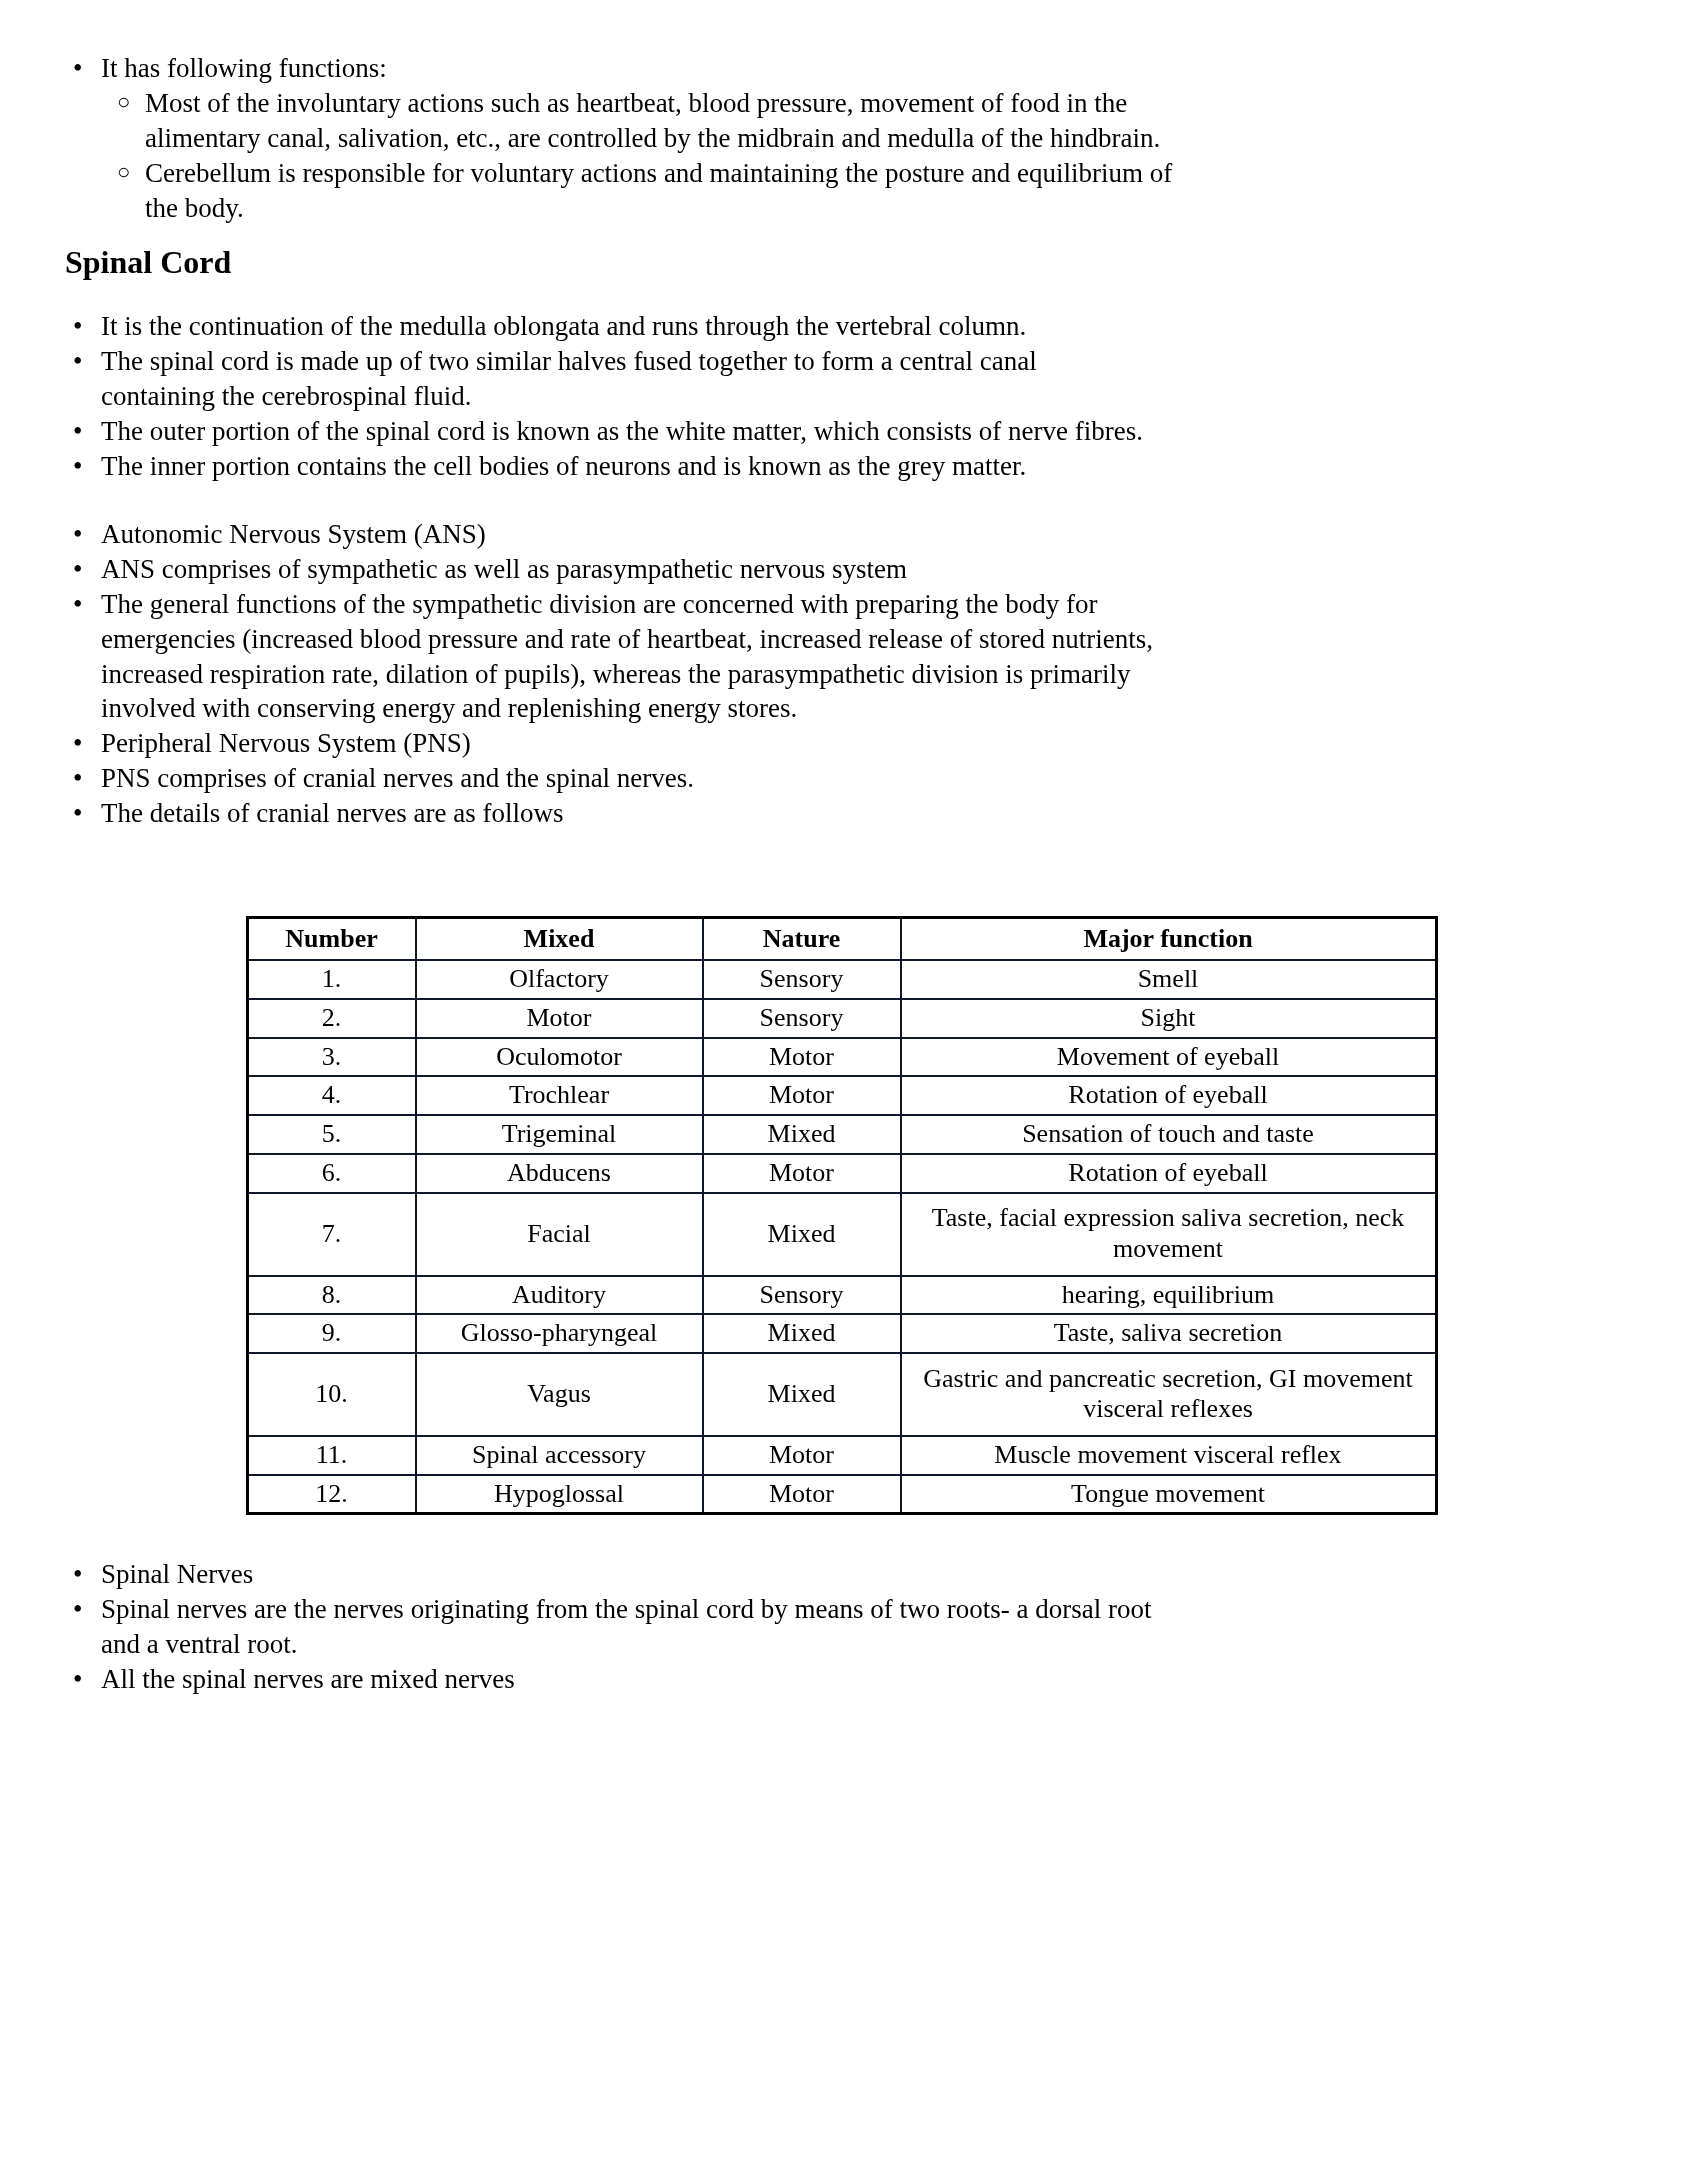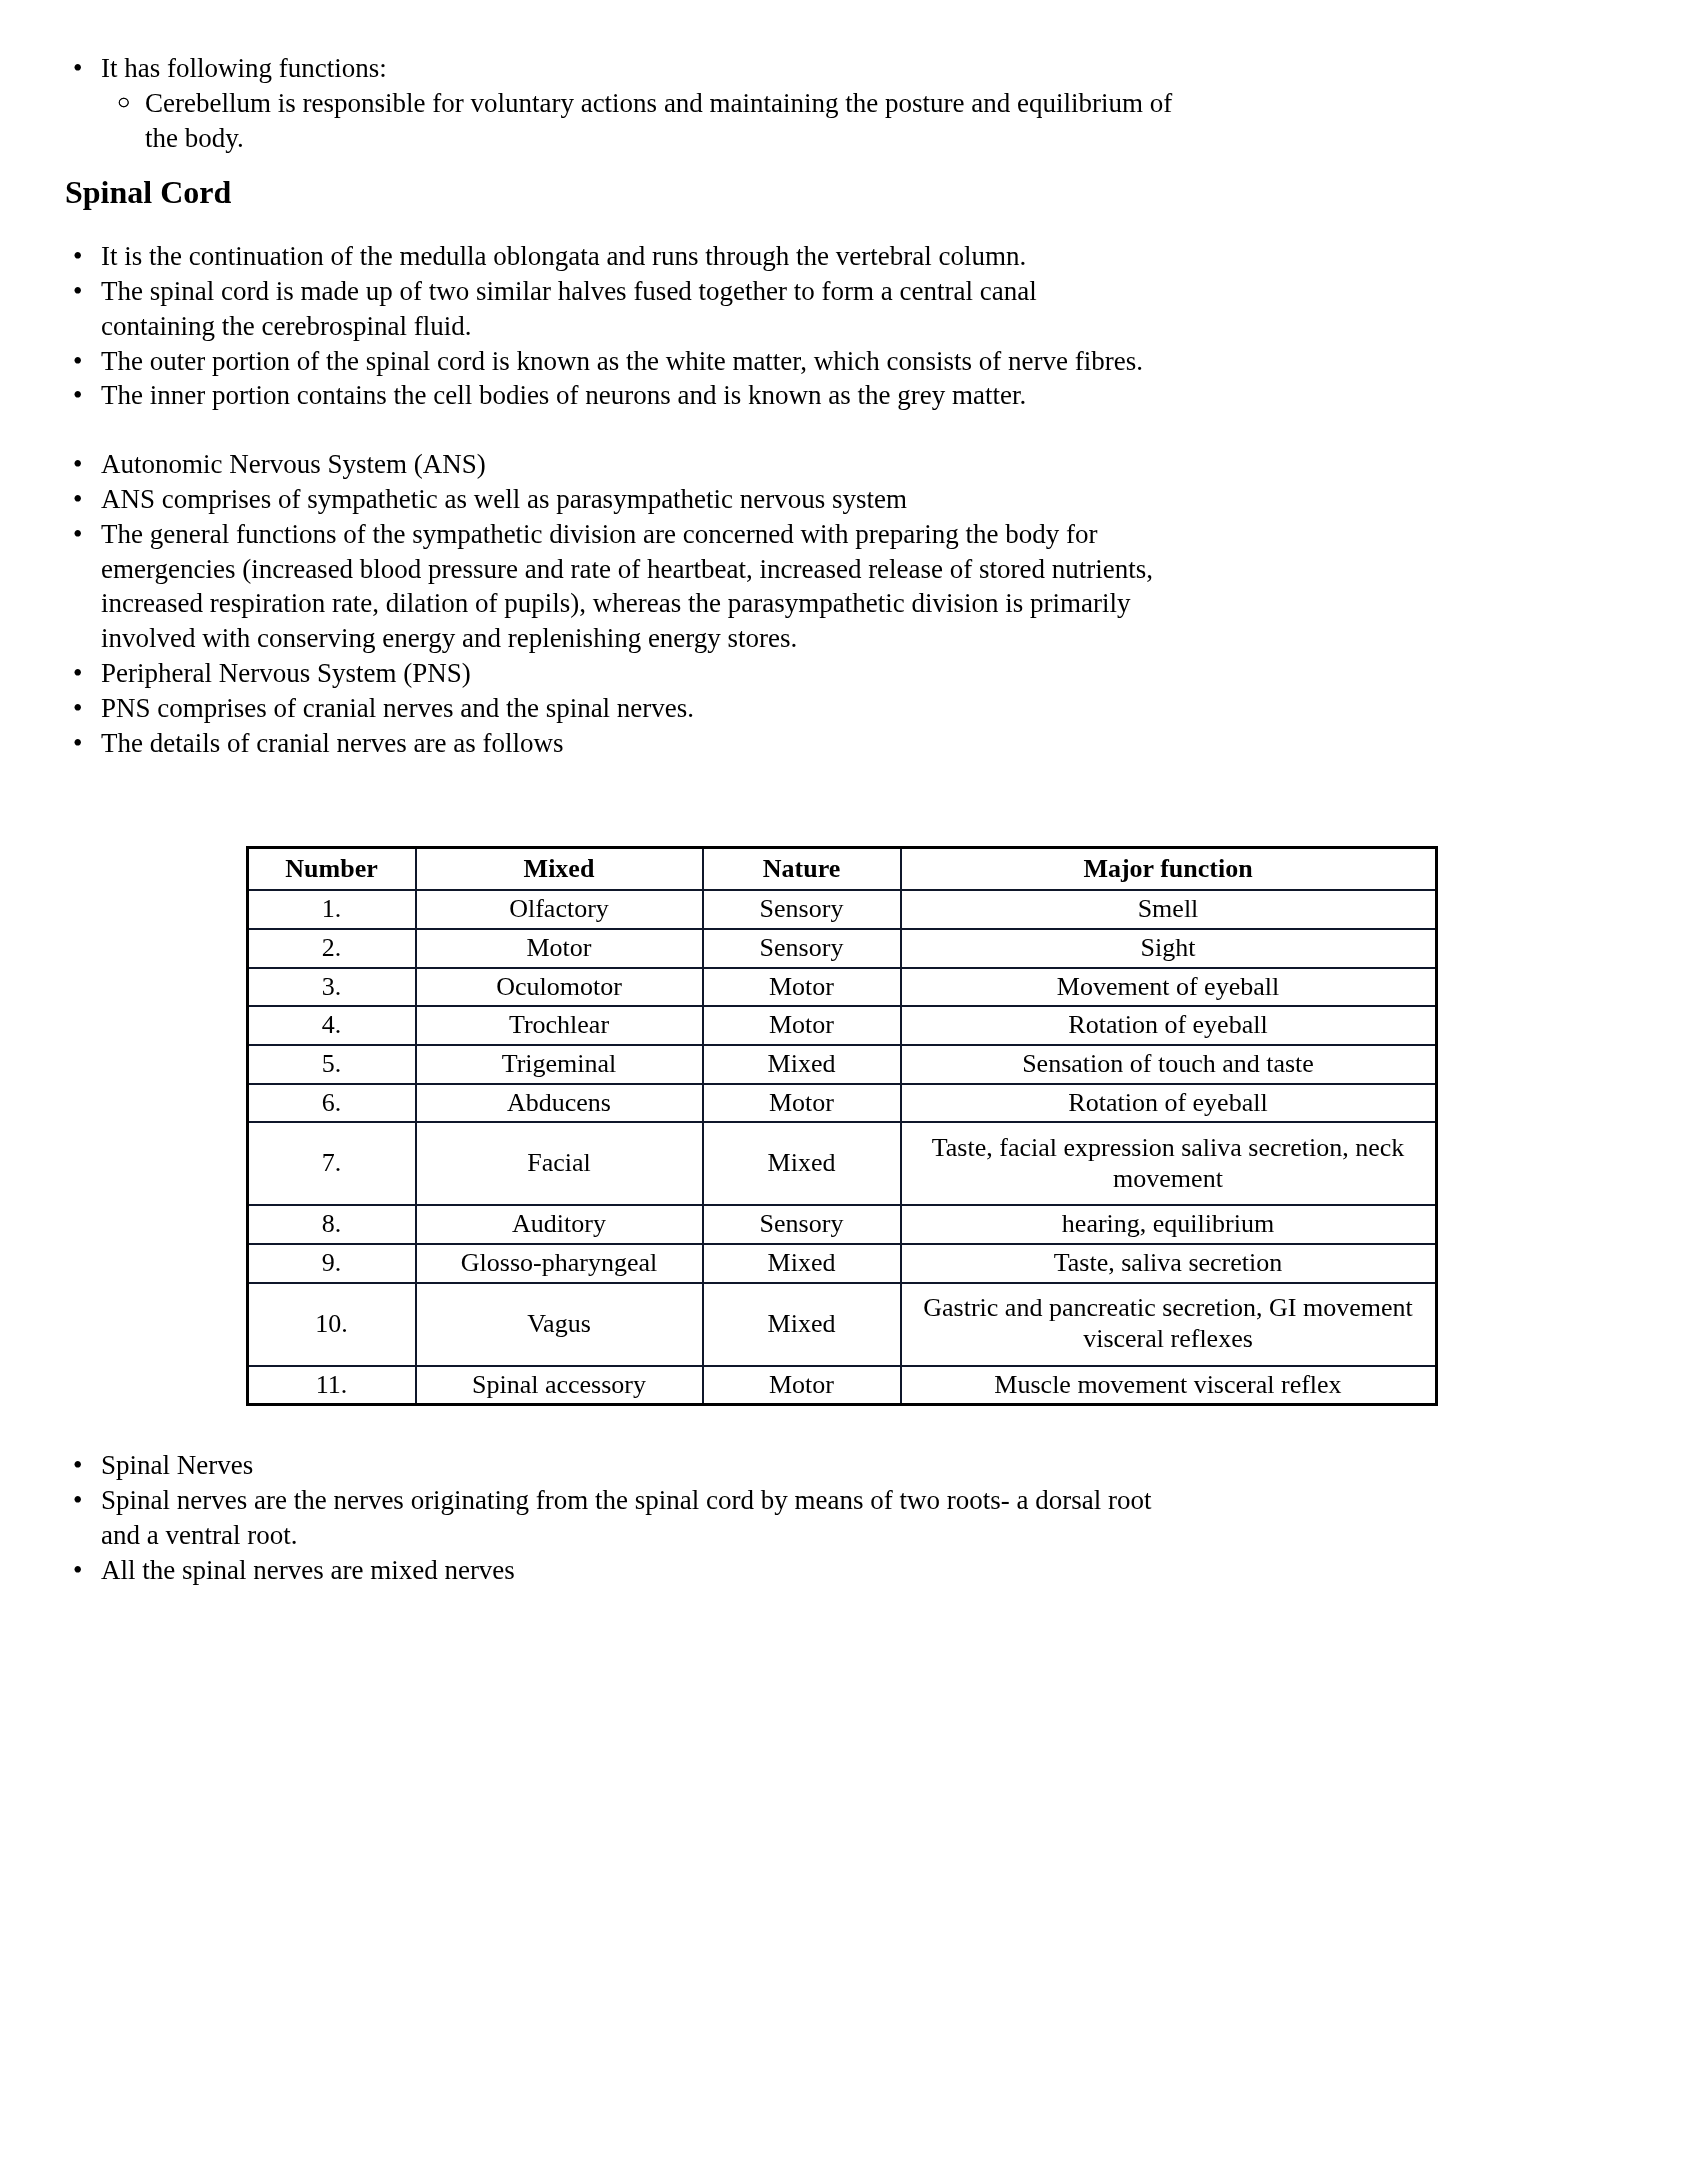--- a/index.html
+++ b/index.html
@@ -140,20 +140,21 @@
 <div class="page">
 
   <div class="sect-top blk">
     <ul class="lvl1 list-tight">
       <li>
         <span class="bl">•</span>
         <span>It has following functions:</span>
         <ul class="lvl2 sub-ind">
           <li>
             <span class="bl">○</span>
+            <span>Most of the involuntary actions such as heartbeat, blood pressure, movement of food in the alimentary canal, salivation, etc., are controlled by the midbrain and medulla of the hindbrain.</span>
           </li>
           <li>
             <span class="bl">○</span>
             <span>Cerebellum is responsible for voluntary actions and maintaining the posture and equilibrium of the body.</span>
           </li>
         </ul>
       </li>
     </ul>
   </div>
 
@@ -279,20 +280,26 @@
             <td class="c-name">Vagus</td>
             <td class="c-nature">Mixed</td>
             <td class="c-func">Gastric and pancreatic secretion, GI movement visceral reflexes</td>
           </tr>
           <tr>
             <td class="c-num">11.</td>
             <td class="c-name">Spinal accessory</td>
             <td class="c-nature">Motor</td>
             <td class="c-func">Muscle movement visceral reflex</td>
           </tr>
+          <tr>
+            <td class="c-num">12.</td>
+            <td class="c-name">Hypoglossal</td>
+            <td class="c-nature">Motor</td>
+            <td class="c-func">Tongue movement</td>
+          </tr>
         </tbody>
     </table>
   </div>
 
   <div class="after-table blk">
     <ul class="lvl1 list-loose">
       <li>
         <span class="bl">•</span>
         <span class="bold">Spinal Nerves</span>
       </li>

